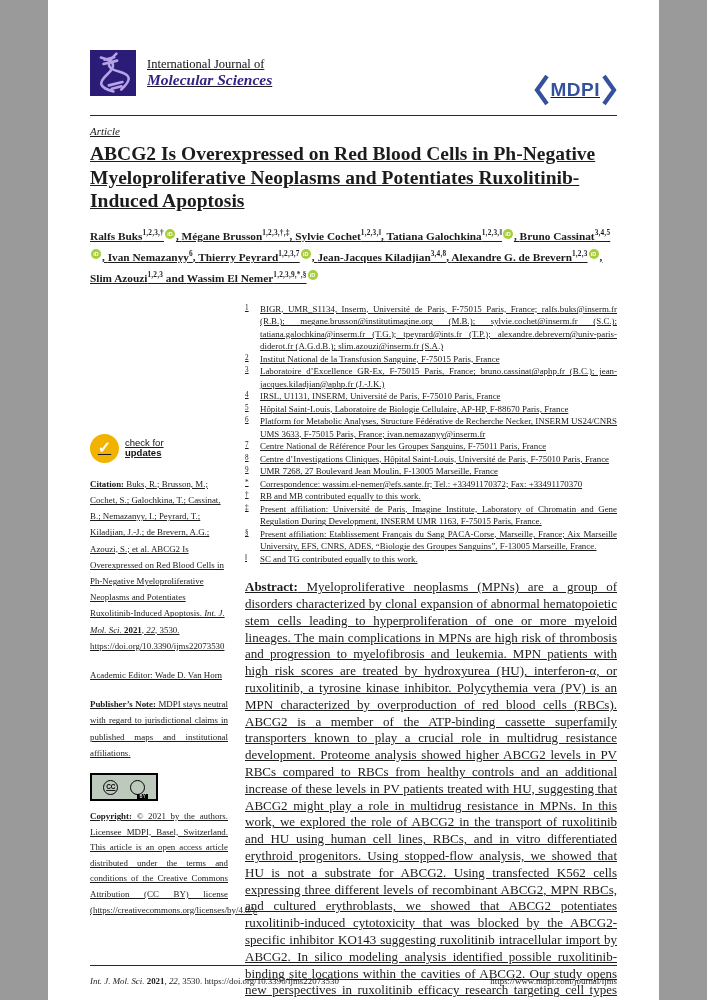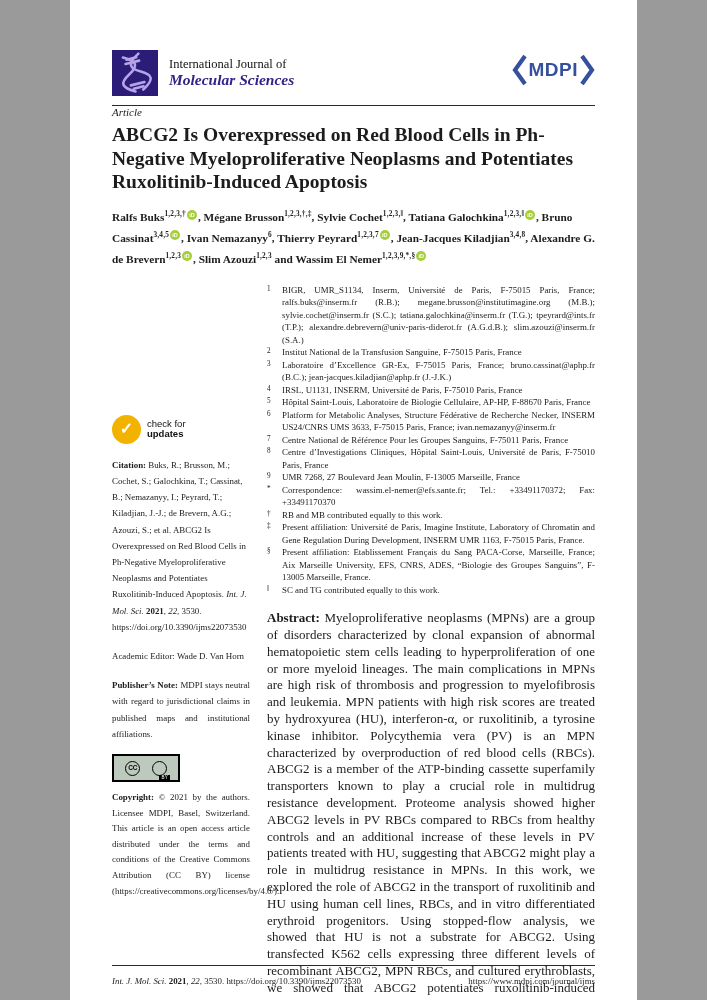--- a/index.html
+++ b/index.html
@@ -1,31 +1,31 @@
 <!DOCTYPE html>
 <html><head>
 <meta charset="utf-8">
 <style>
   html,body{margin:0;padding:0;background:#9a9a9a;}
-  .page{width:567px;height:1000px;background:#ffffff;margin:0 auto;position:relative;
-        font-family:"Liberation Serif","DejaVu Serif",serif;color:#1c1c1c;overflow:hidden;}
+  .page{width:611px;height:1000px;background:#ffffff;margin:0 auto;position:relative;
+        font-family:"Liberation Serif","DejaVu Serif",serif;color:#1c1c1c;overflow:hidden;text-decoration:underline;}
   .inner{padding:50px 42px 0 42px;}
 
   
   .hdr{display:flex;align-items:flex-start;}
   .logo-box{width:46px;height:46px;flex:none;}
   .jname{margin-left:11px;padding-top:7px;}
   .jname .l1{font-size:12.5px;color:#111;line-height:14px;}
   .jname .l2{font-size:15.5px;font-weight:bold;font-style:italic;color:#342387;line-height:18px;text-align:right;}
-  .mdpi{margin-left:auto;display:flex;align-items:center;margin-top:4px;}
+  .mdpi{margin-left:auto;display:flex;align-items:center;margin-top:24px;}
   .mdpi-text{font-family:"Liberation Sans",sans-serif;font-weight:bold;font-size:19px;color:#35519e;letter-spacing:.5px;margin:0 2px;}
   .hdr-rule{border:none;border-top:1.4px solid #2a2a2a;margin:9px 0 0;}
 
   
-  .article-type{font-style:italic;font-size:11px;margin-top:0;}
+  .article-type{font-style:italic;font-size:11px;margin-top:9px;}
   .title{font-size:19.5px;line-height:23.5px;font-weight:bold;margin:5px 0 0;max-width:630px;}
   .authors{margin-top:12px;font-size:11.3px;font-weight:bold;line-height:18px;max-width:640px;}
   .a-sup{font-size:7.3px;vertical-align:super;letter-spacing:.2px;}
   .orcid{display:inline-block;width:10px;height:10px;background:#a6ce39;color:#fff;border-radius:50%;
          font-size:5.5px;text-align:center;line-height:10px;font-family:"Liberation Sans",sans-serif;
          font-weight:bold;vertical-align:super;margin:0 1px;cursor:pointer;}
 
   
   .cols{display:flex;margin-top:16px;}
   .sidebar{width:138px;flex:none;padding-top:131px;font-size:8.9px;line-height:16.2px;}

